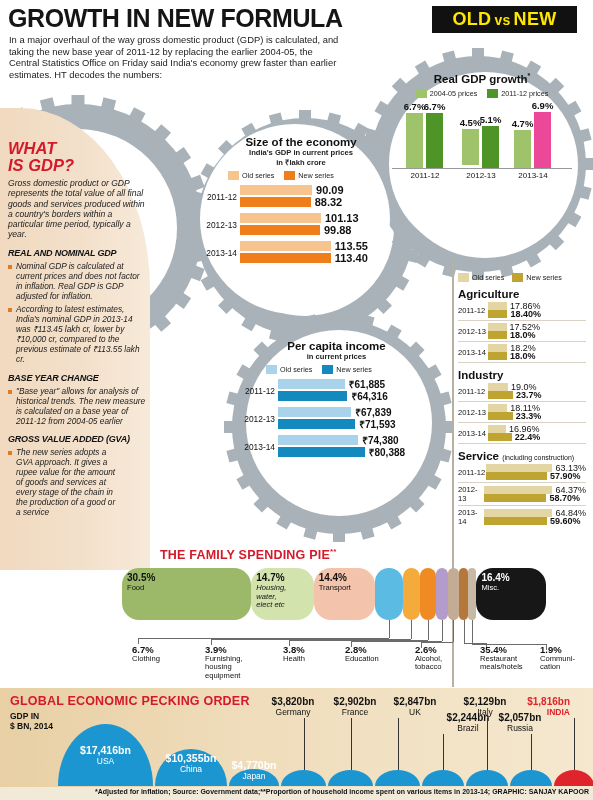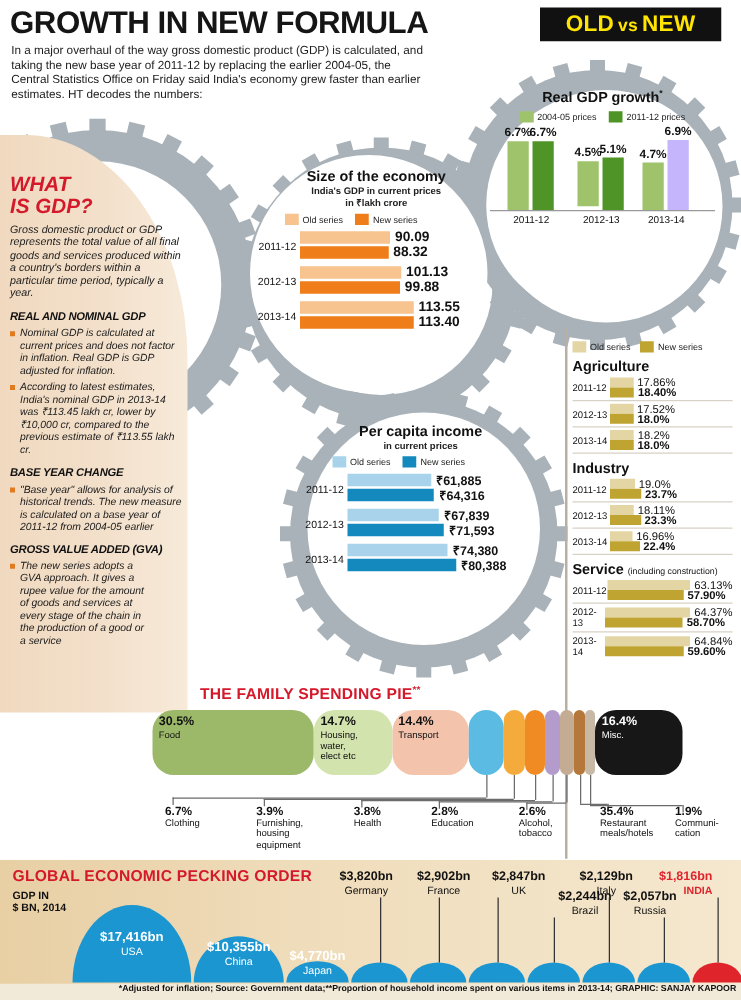--- a/index.html
+++ b/index.html
@@ -306,21 +306,21 @@
           </div>
           <div class="rgdp-bar" style="height: 41.6053px; background: rgb(79, 148, 39);">
             <span class="rgdp-val">5.1%</span>
           </div>
         </div>
         <div class="rgdp-xl" style="left: 68px; bottom: -2px; width: 42px;">2012-13</div>
         <div class="rgdp-group" style="left: 122px;">
           <div class="rgdp-bar" style="height: 38.3421px; background: rgb(158, 195, 107);">
             <span class="rgdp-val">4.7%</span>
           </div>
-          <div class="rgdp-bar" style="height: 56.2895px; background: #c4b5fd;">
+          <div class="rgdp-bar" style="height: 56.2895px; background: #ec4899;">
             <span class="rgdp-val">6.9%</span>
           </div>
         </div>
         <div class="rgdp-xl" style="left: 120px; bottom: -2px; width: 42px;">2013-14</div>
       </div>
   </div>
 
   <div class="card" style="left:200px; top:124px; width:190px; height:190px;"></div>
   <div class="soe">
     <div class="blk-title">Size of the economy</div>
@@ -575,21 +575,21 @@
   <div class="fsp-title">
     <span>THE FAMILY SPENDING PIE</span><sup style="font-size:8px">**</sup>
   </div>
   <div class="fsp-bar" id="fspBar">
       <div class="fsp-seg" style="width: 129.32px; background: rgb(156, 185, 106);">
         <span class="pct">30.5%</span>
         <span class="lbl" style="white-space: pre-line;">Food</span>
       </div>
       <div class="fsp-seg" style="width: 62.328px; background: rgb(211, 227, 174);">
         <span class="pct">14.7%</span>
-        <span class="lbl" style="white-space: pre-line;">Housing,
+        <span class="lbl" style="white-space: pre-line; font-style: italic;">Housing,
 water,
 elect etc</span>
       </div>
       <div class="fsp-seg" style="width: 61.056px; background: rgb(244, 195, 172);">
         <span class="pct">14.4%</span>
         <span class="lbl" style="white-space: pre-line;">Transport</span>
       </div>
       <div class="fsp-seg" style="width: 28.408px; background: rgb(91, 187, 227);"></div>
       <div class="fsp-seg" style="width: 16.536px; background: rgb(245, 171, 60);"></div>
       <div class="fsp-seg" style="width: 16.112px; background: rgb(240, 138, 34);"></div>

